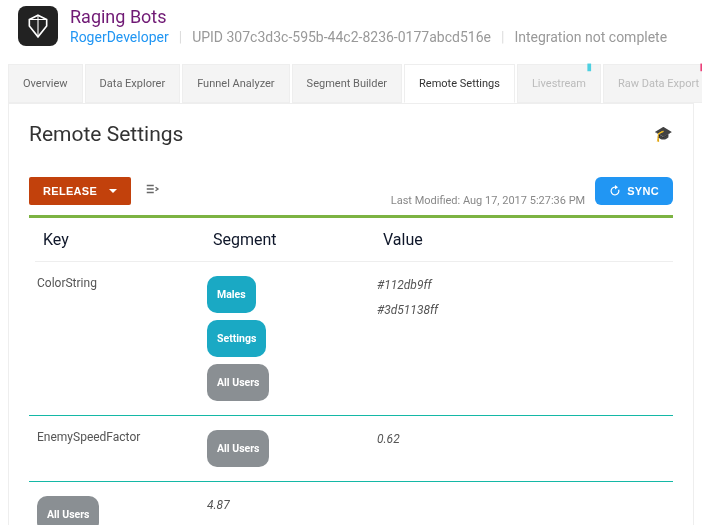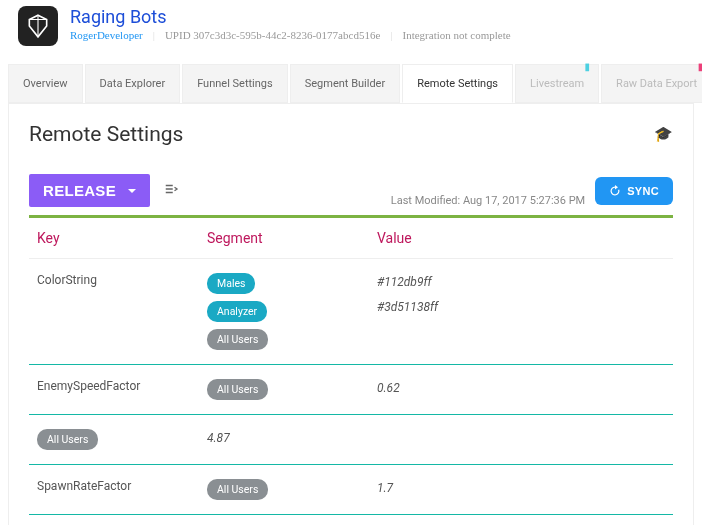--- a/index.html
+++ b/index.html
@@ -1,56 +1,56 @@
 <!DOCTYPE html>
 <html><head>
 <meta charset="utf-8">
 <style>
   * { box-sizing: border-box; margin: 0; padding: 0; }
   body { font-family: -apple-system, BlinkMacSystemFont, "Segoe UI", Roboto, sans-serif; background: #fff; color: #333; font-size: 13px; width: 702px; }
   
   .header { display: flex; align-items: flex-start; padding: 6px 18px 0 18px; gap: 12px; }
   .app-icon { width: 40px; height: 40px; border-radius: 8px; background: #222; display: flex; align-items: center; justify-content: center; }
   .app-icon svg { width: 26px; height: 26px; }
-  .header-info h1 { font-size: 18px; font-weight: 400; color: #1d4ed8; margin-bottom: 2px; }
-  .header-meta { font-size: 11px; color: #999; display: flex; gap: 10px; align-items: center; flex-wrap: wrap; font-family: Liberation Serif, serif; }
+  .header-info h1 { font-size: 18px; font-weight: 400; color: #701a75; margin-bottom: 2px; }
+  .header-meta { font-size: 14px; color: #999; display: flex; gap: 10px; align-items: center; flex-wrap: wrap; }
   .header-meta .dev-link { color: #2196F3; }
   .header-meta .sep { color: #ddd; }
   
   .tabs { display: flex; margin: 18px 8px 0 8px; background: #fff; }
   .tab { padding: 12px 14px; font-size: 11px; color: #666; background: #f4f4f4; border: 1px solid #eee; margin-right: 2px; cursor: pointer; position: relative; white-space: nowrap; }
   .tab.active { background: #fff; border-bottom: 1px solid #fff; color: #333; }
   .tab.disabled { color: #bbb; }
   .tab .bookmark { position: absolute; top: -4px; right: 8px; font-size: 10px; }
   
   .content { border: 1px solid #eee; margin: 0 8px; padding: 18px 20px 30px 20px; }
   .page-title-row { display: flex; justify-content: space-between; align-items: center; margin-bottom: 28px; }
   .page-title { font-size: 21px; font-weight: 400; color: #333; }
   .grad-icon { font-size: 15px; color: #222; }
   
   .toolbar { display: flex; justify-content: space-between; align-items: center; margin-bottom: 8px; }
   .toolbar-left { display: flex; align-items: center; gap: 14px; }
-  .btn-release { background: #8b5cf6; color: #fff; border: none; padding: 8px 14px; font-size: 15px; font-weight: 600; border-radius: 2px; cursor: pointer; display: flex; align-items: center; gap: 12px; letter-spacing: 0.3px; }
+  .btn-release { background: #c2410c; color: #fff; border: none; padding: 8px 14px; font-size: 11px; font-weight: 600; border-radius: 2px; cursor: pointer; display: flex; align-items: center; gap: 12px; letter-spacing: 0.3px; }
   .btn-release::after { content: ""; border: 4px solid transparent; border-top-color: #fff; margin-top: 4px; }
   .toolbar-icon { color: #777; cursor: pointer; font-size: 14px; }
   .toolbar-right { display: flex; align-items: center; gap: 10px; }
   .last-mod { font-size: 11px; color: #888; margin-top: 20px; }
   .btn-sync { background: #2196F3; color: #fff; border: none; padding: 8px 14px; font-size: 11px; font-weight: 600; border-radius: 6px; cursor: pointer; display: flex; align-items: center; gap: 6px; letter-spacing: 0.3px; }
   .btn-sync svg { width: 12px; height: 12px; }
   
   .table-wrap { border-top: 3px solid #7cb342; }
   .add-row { text-align: right; padding: 18px 8px 14px 8px; font-size: 11px; font-weight: 700; color: #333; letter-spacing: 0.2px; cursor: pointer; }
-  .thead { display: flex; padding: 12px 8px; border-bottom: 1px solid #eee; font-size: 14px; color: #be185d; }
+  .thead { display: flex; padding: 12px 8px; border-bottom: 1px solid #eee; font-size: 16px; color: #0f172a; margin-left: 6px; }
   .col-key { width: 170px; }
   .col-seg { width: 170px; }
   .col-val { flex: 1; }
   
   .trow { display: flex; padding: 14px 8px; border-bottom: 1px solid #14b8a6; font-size: 12px; color: #555; align-items: flex-start; }
   .seg-group { display: flex; flex-direction: column; gap: 7px; }
-  .tag { display: inline-block; padding: 4px 10px; border-radius: 10px; font-size: 10.5px; color: #fff; width: fit-content; }
+  .tag { display: inline-block; padding: 12px 10px; border-radius: 10px; font-size: 10.5px; color: #fff; width: fit-content; font-weight: bold; }
   .tag.teal { background: #1aa9c4; }
   .tag.gray { background: #8a8f93; }
   .val-group { display: flex; flex-direction: column; gap: 11px; padding-top: 2px; font-style: italic; }
 </style>
 </head>
 <body>
 
 <div class="header">
   <div class="app-icon">
     <svg viewBox="0 0 24 24" fill="none">
@@ -66,21 +66,21 @@
       <span>UPID 307c3d3c-595b-44c2-8236-0177abcd516e</span>
       <span class="sep">|</span>
       <span>Integration not complete</span>
     </div>
   </div>
 </div>
 
 <div class="tabs">
   <div class="tab">Overview</div>
   <div class="tab">Data Explorer</div>
-  <div class="tab">Funnel Settings</div>
+  <div class="tab">Funnel Analyzer</div>
   <div class="tab">Segment Builder</div>
   <div class="tab active">Remote Settings</div>
   <div class="tab disabled">
     <span class="bookmark" style="color:#4dd0e1">▮</span>
     <span>Livestream</span>
   </div>
   <div class="tab disabled">
     <span class="bookmark" style="color:#ec407a">▮</span>
     <span>Raw Data Export</span>
   </div>
@@ -120,21 +120,21 @@
     <div class="thead">
       <div class="col-key">Key</div>
       <div class="col-seg">Segment</div>
       <div class="col-val">Value</div>
     </div>
     <div id="tbody">
         <div class="trow">
           <div class="col-key">ColorString</div>
           <div class="col-seg seg-group">
             <span class="tag teal">Males</span>
-            <span class="tag teal">Analyzer</span>
+            <span class="tag teal">Settings</span>
             <span class="tag gray">All Users</span>
           </div>
           <div class="col-val val-group">
             <div>#112db9ff</div>
             <div>#3d51138ff</div>
           </div>
         </div>
         <div class="trow">
           <div class="col-key">EnemySpeedFactor</div>
           <div class="col-seg seg-group">

